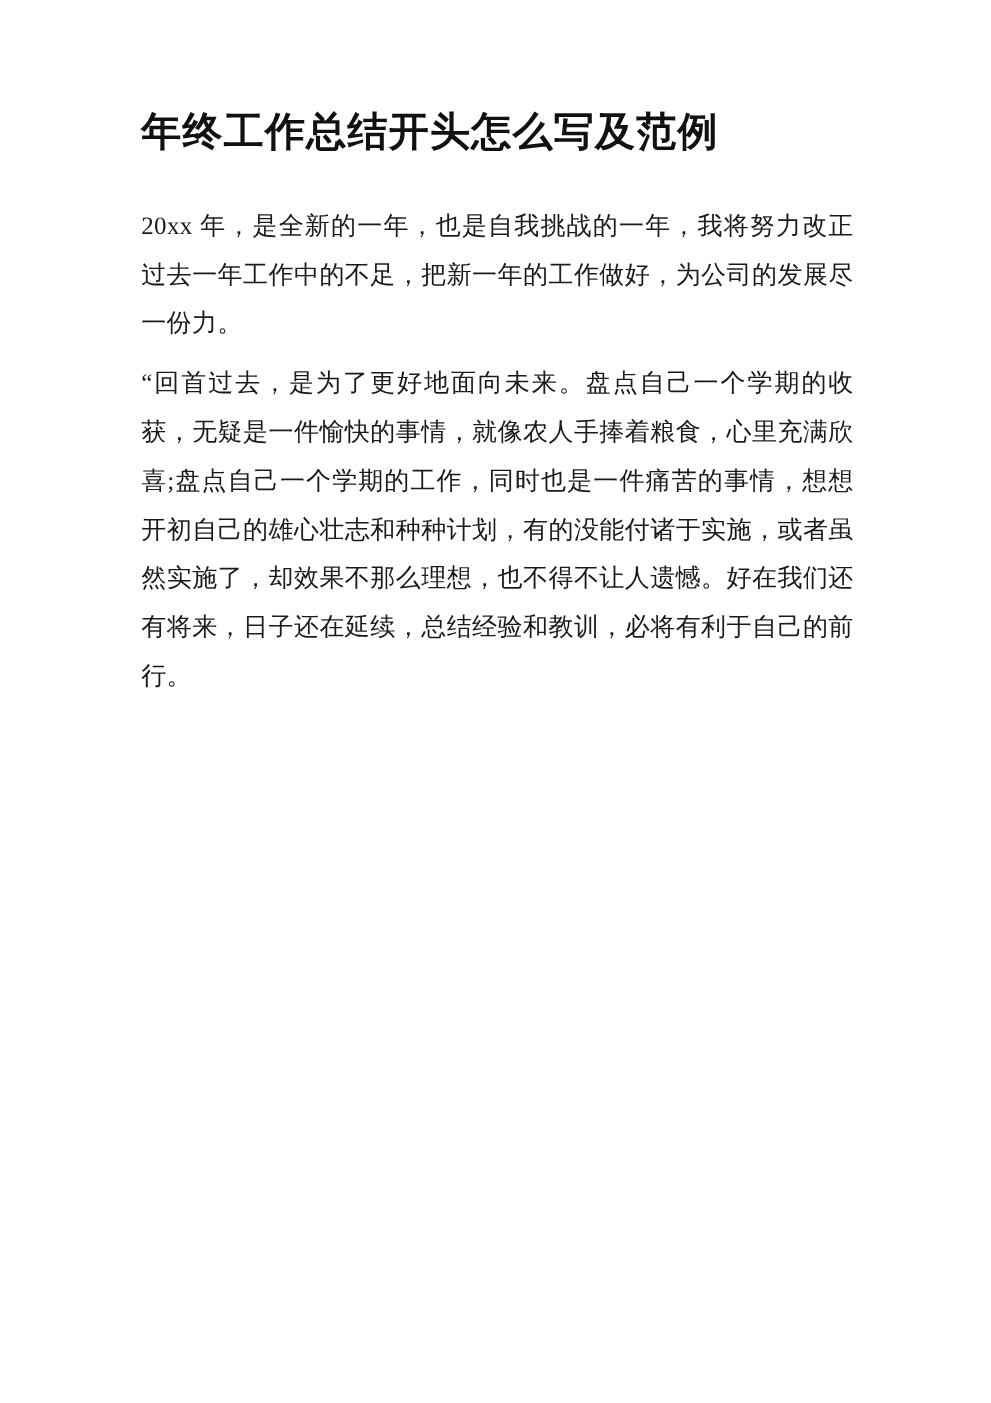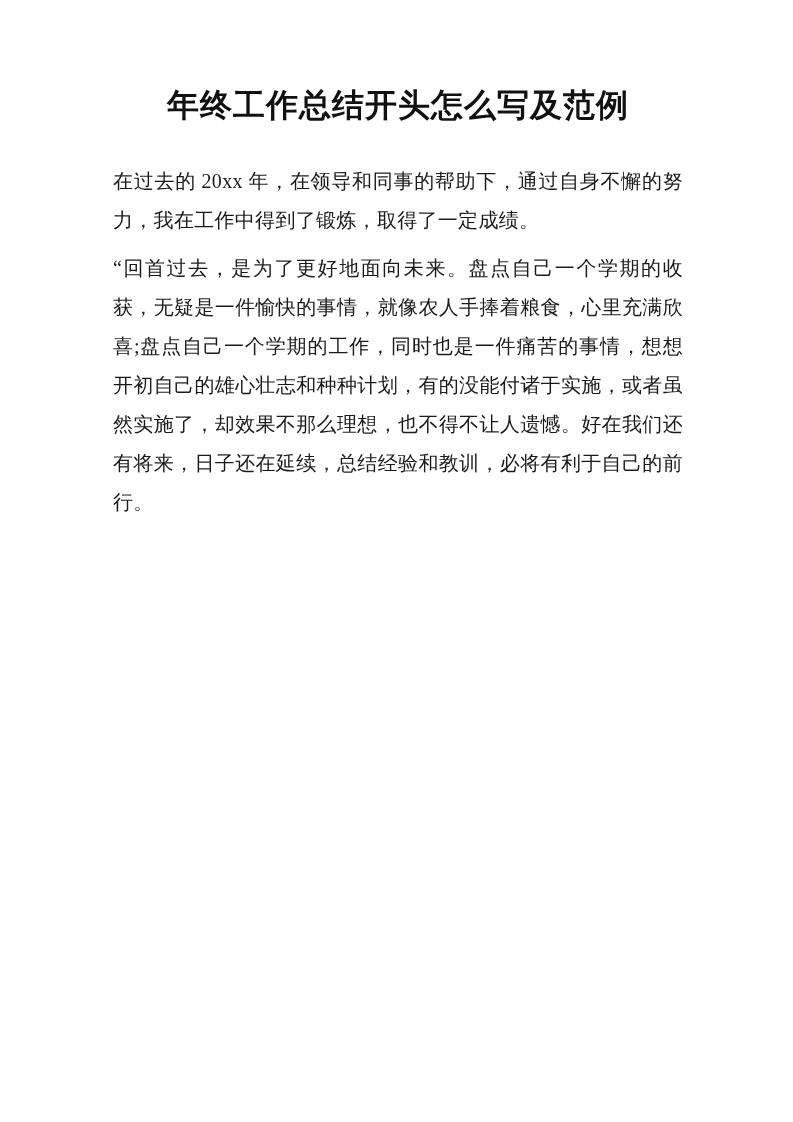--- a/index.html
+++ b/index.html
@@ -15,21 +15,20 @@
     margin: 0 auto;
     background: #ffffff;
     padding: 85px 110px 40px 113px;
     font-family: "Liberation Serif", "DejaVu Serif", serif;
     color: #1a1a1a;
     overflow: hidden;
   }
   .doc-title {
     font-size: 32px;
     font-weight: bold;
-    text-align: center;
     line-height: 40px;
     margin: 0 0 37px 0;
     letter-spacing: 1px;
     color: #111111;
   }
   .doc-para {
     font-size: 20px;
     line-height: 39px;
     text-align: justify;
     text-justify: inter-ideograph;
@@ -38,18 +37,18 @@
     word-break: break-all;
   }
 </style>
 </head>
 <body>
 
 <div class="page">
   <h1 class="doc-title">年终工作总结开头怎么写及范例</h1>
 
 
+  <p class="doc-para">20xx 年，是全新的一年，也是自我挑战的一年，我将努力改正过去一年工作中的不足，把新一年的工作做好，为公司的发展尽一份力。</p>
 
-  <p class="doc-para">在过去的 20xx 年，在领导和同事的帮助下，通过自身不懈的努力，我在工作中得到了锻炼，取得了一定成绩。</p>
 
   <p class="doc-para">“回首过去，是为了更好地面向未来。盘点自己一个学期的收获，无疑是一件愉快的事情，就像农人手捧着粮食，心里充满欣喜;盘点自己一个学期的工作，同时也是一件痛苦的事情，想想开初自己的雄心壮志和种种计划，有的没能付诸于实施，或者虽然实施了，却效果不那么理想，也不得不让人遗憾。好在我们还有将来，日子还在延续，总结经验和教训，必将有利于自己的前行。</p>
 
 </div>
 
 </body></html>

